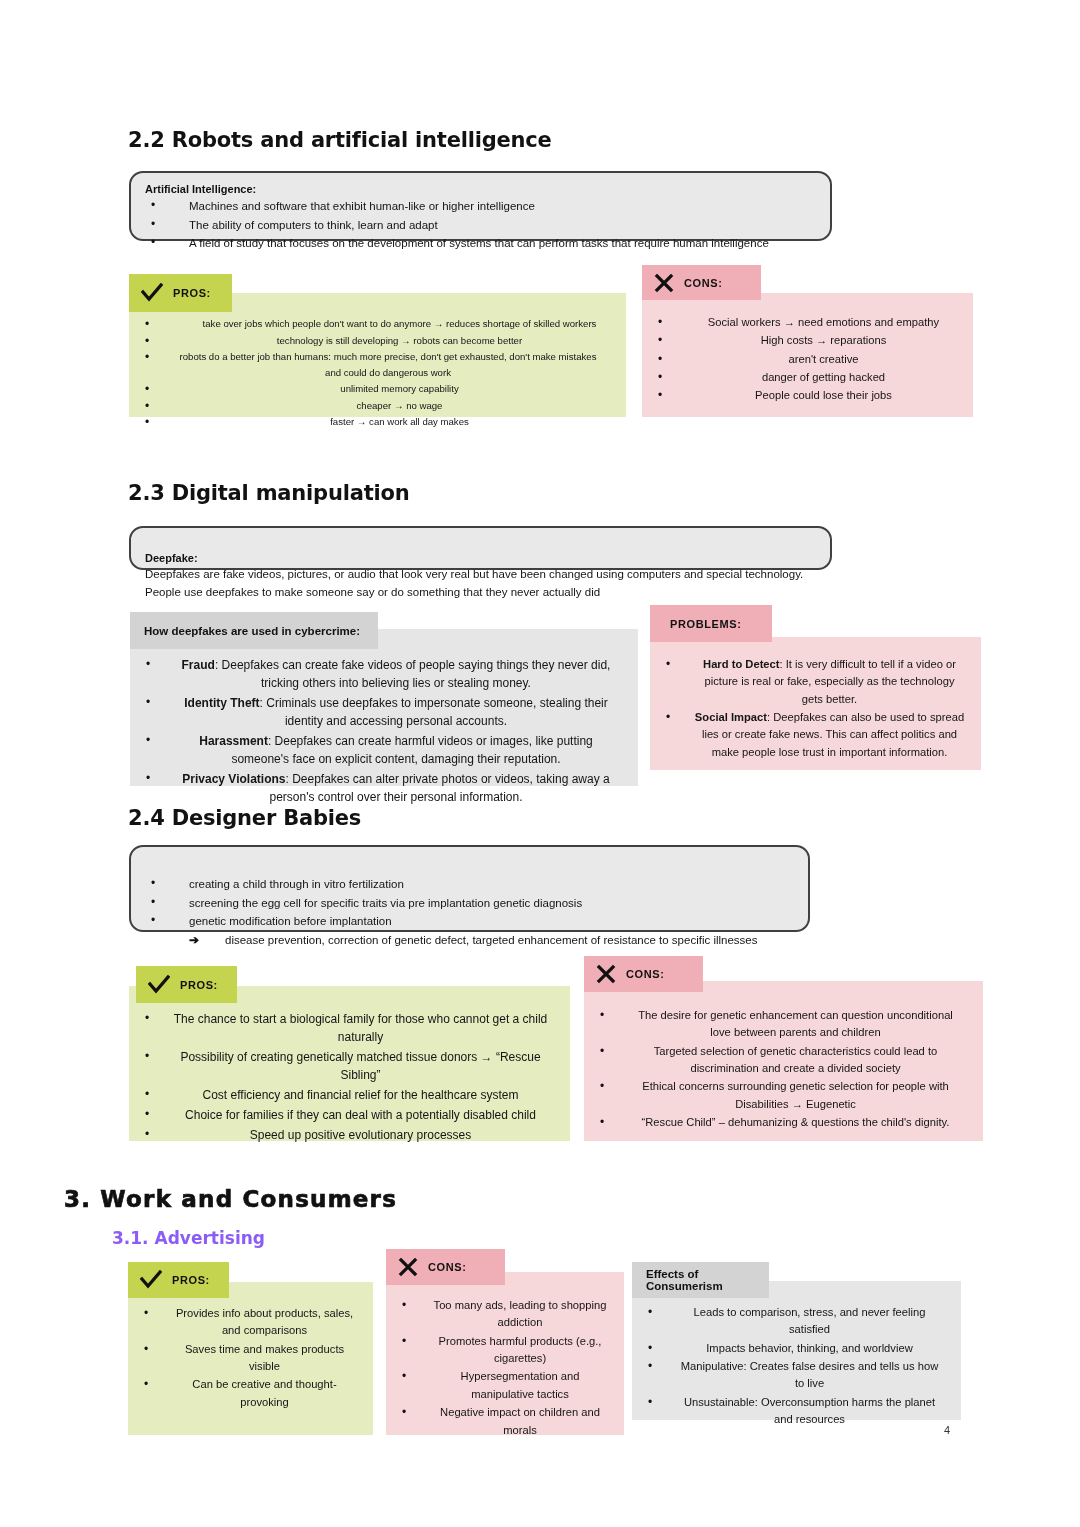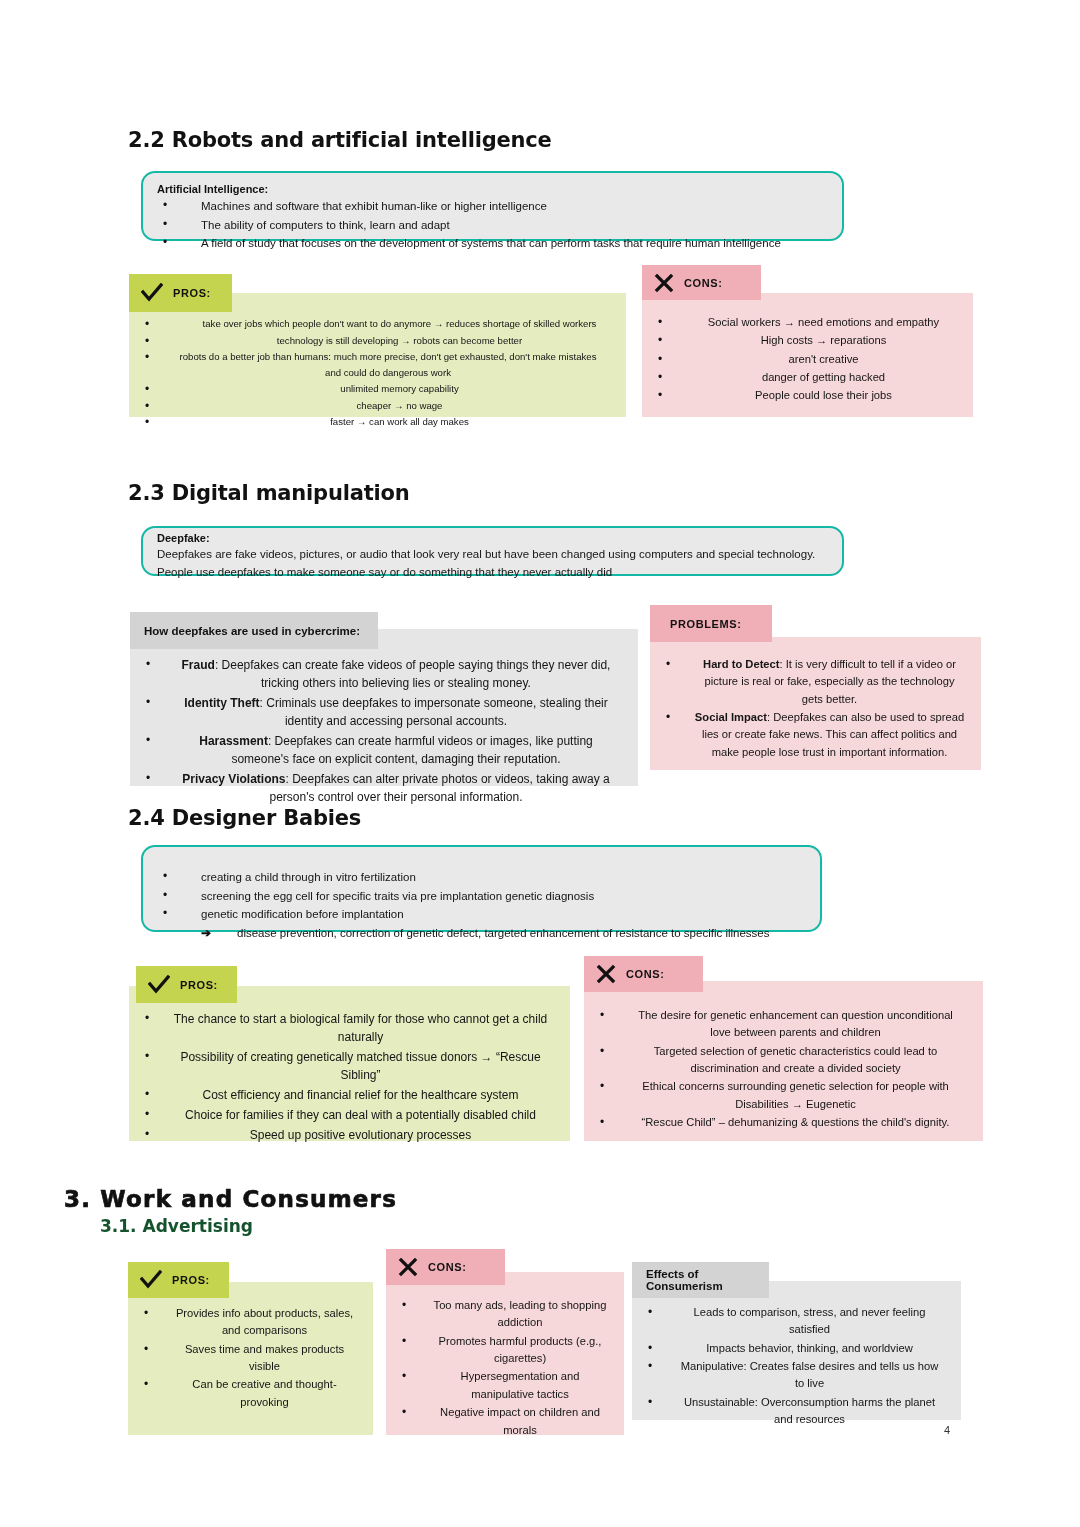--- a/index.html
+++ b/index.html
@@ -37,36 +37,35 @@
     margin: 0;
     font-size: 23px;
     font-weight: 700;
     letter-spacing: 1.2px;
     color: #111111;
     font-family: "DejaVu Sans", sans-serif;
     -webkit-text-stroke: 0.7px #111;
   }
   .sub-heading {
     position: absolute;
-    margin: 4px;
+    margin: 16px;
     font-size: 17px;
     font-weight: 700;
-    color: #14532d;
+    color: #8b5cf6;
     font-family: "DejaVu Sans", sans-serif;
   }
 
   
   .def-box {
     position: absolute;
     background: #e9e9e9;
-    border: 2px solid #14b8a6;
+    border: 2px solid #404040;
     border-radius: 14px;
     box-sizing: border-box;
     padding: 10px 14px;
-    margin-left: 12px;
   }
   .def-title {
     font-size: 11px;
     font-weight: 700;
     color: #111;
     margin-bottom: 2px;
   }
   .def-para {
     font-size: 11.5px;
     line-height: 1.55;
@@ -227,21 +226,21 @@
         <svg width="20" height="20" viewBox="0 0 20 20">
             <path d="M3 3 L17 17 M17 3 L3 17" stroke="#111" stroke-width="3.2" stroke-linecap="square"></path>
           </svg>
       </span>
       <span class="tab-label">CONS:</span>
     </div>
   </div>
 
   <h2 class="section-heading" style="left:128px; top:481px;">2.3 Digital manipulation</h2>
 
-  <div class="def-box" style="left:129px; top:526px; width:703px; height:50px; padding-top:4px;">
+  <div class="def-box" style="left:129px; top:526px; width:703px; height:44px; padding-top:24px;">
     <div class="def-title">Deepfake:</div>
     <div class="def-para">Deepfakes are fake videos, pictures, or audio that look very real but have been changed using computers and special technology. People use deepfakes to make someone say or do something that they never actually did</div>
   </div>
 
   <div class="panel">
     <div class="panel-body" style="left:130px; top:629px; width:508px; height:157px; background:#e6e6e6;">
       <ul class="panel-list txt-md" style="padding-top:27px; padding-right:20px;">
         <li><b>Fraud</b><span>: Deepfakes can create fake videos of people saying things they never did, tricking others into believing lies or stealing money.</span></li>
         <li><b>Identity Theft</b><span>: Criminals use deepfakes to impersonate someone, stealing their identity and accessing personal accounts.</span></li>
         <li><b>Harassment</b><span>: Deepfakes can create harmful videos or images, like putting someone's face on explicit content, damaging their reputation.</span></li>
@@ -260,21 +259,21 @@
         <li><b>Social Impact</b><span>: Deepfakes can also be used to spread lies or create fake news. This can affect politics and make people lose trust in important information.</span></li>
       </ul>
     </div>
     <div class="panel-tab" style="left:650px; top:605px; width:122px; height:37px; background:#f0afb6; padding-left:20px;">
       <span class="tab-label">PROBLEMS:</span>
     </div>
   </div>
 
   <h2 class="section-heading" style="left:128px; top:806px;">2.4 Designer Babies</h2>
 
-  <div class="def-box" style="left:129px; top:845px; width:681px; height:87px; padding-top:21px;">
+  <div class="def-box" style="left:129px; top:845px; width:681px; height:87px; padding-top:28px;">
     <ul class="def-list">
       <li>creating a child through in vitro fertilization</li>
       <li>screening the egg cell for specific traits via pre implantation genetic diagnosis</li>
       <li>genetic modification before implantation</li>
       <li class="arrow-item">disease prevention, correction of genetic defect, targeted enhancement of resistance to specific illnesses</li>
     </ul>
   </div>
 
   <div class="panel">
     <div class="panel-body" style="left:129px; top:986px; width:441px; height:155px; background:#e5ecc0;">

